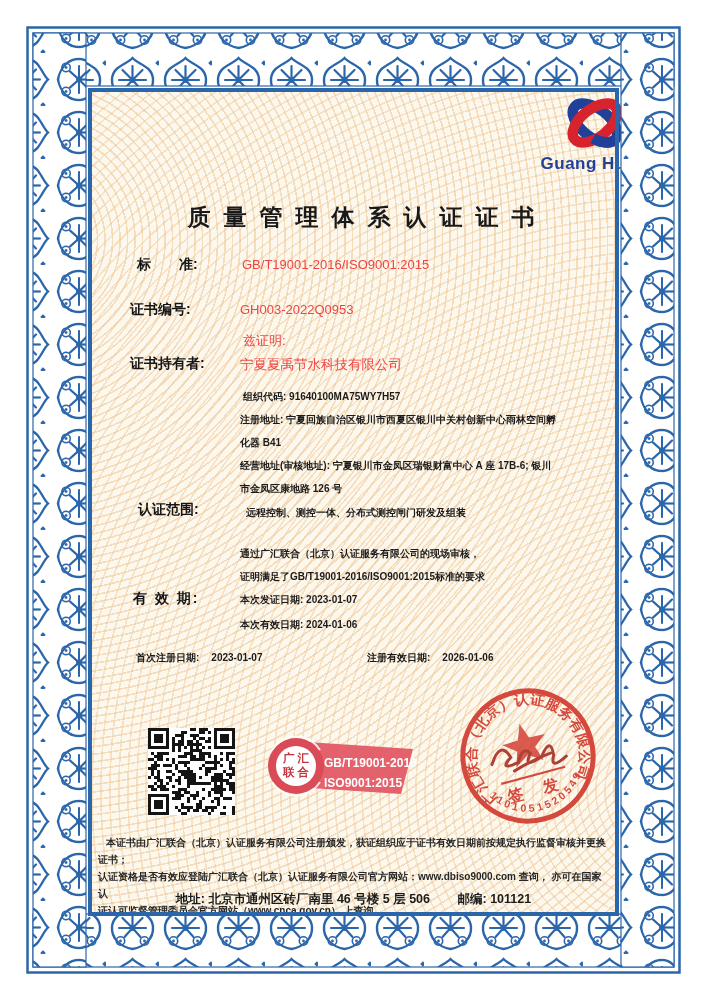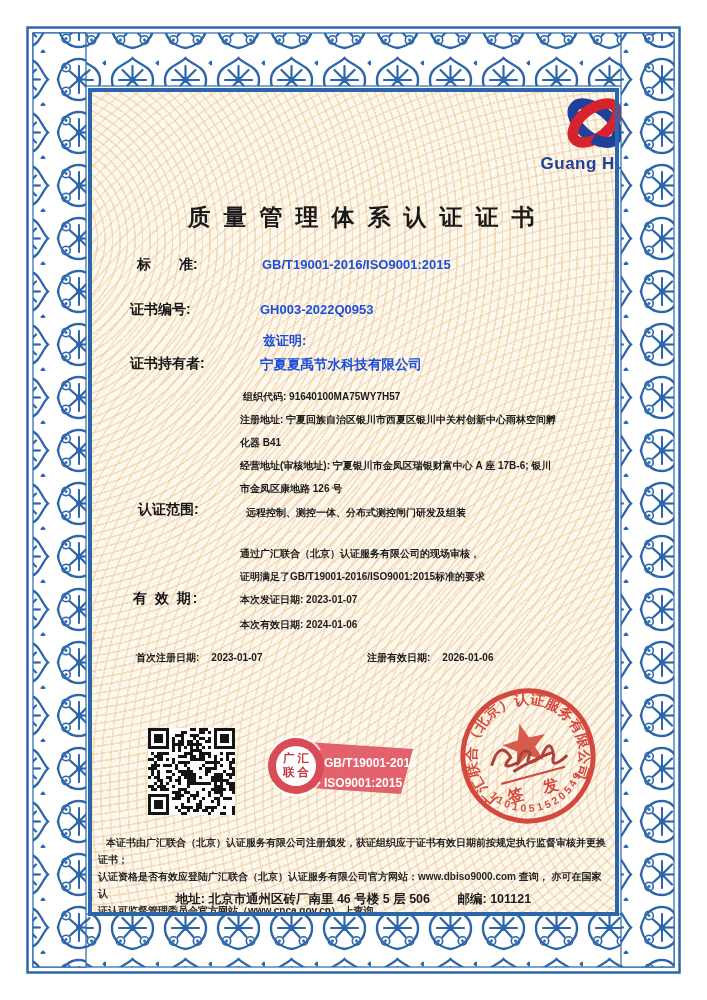--- a/index.html
+++ b/index.html
@@ -12,21 +12,21 @@
       repeating-radial-gradient(circle at -12% 18%, rgba(238,198,148,.55) 0 1.6px, rgba(0,0,0,0) 1.6px 7.5px),
       repeating-radial-gradient(circle at 112% 85%, rgba(238,198,148,.45) 0 1.6px, rgba(0,0,0,0) 1.6px 9px);}
   .border-svg{position:absolute;left:0;top:0;z-index:3;pointer-events:none;}
   .content{position:absolute;left:92px;top:92px;width:523px;height:822px;z-index:2;color:#1d1d1d;}
   .abs{position:absolute;}
   .logo{position:absolute;top:2px;left:0;width:100%;display:flex;flex-direction:column;align-items:flex-end;margin-left:16px;}
   .brand{color:#21409a;font-size:17px;font-weight:bold;margin-top:0;letter-spacing:.5px;}
   .title{position:absolute;top:110px;left:0;width:100%;text-align:center;font-size:23px;font-weight:bold;
          letter-spacing:13px;padding-left:28px;box-sizing:border-box;color:#191919;white-space:nowrap;}
   .lbl{font-weight:bold;font-size:14px;white-space:nowrap;color:#151515;}
-  .val{font-weight:bold;font-size:13px;white-space:nowrap;color:#1d4ed8;margin-left:20px;}
+  .val{font-weight:normal;font-size:13px;white-space:nowrap;color:#ef4444;}
   .line{font-weight:bold;font-size:10px;white-space:nowrap;color:#1b1b1b;line-height:23px;}
   .info div:first-child{padding-left:3px;}
   .validity .line{line-height:25px;}
   .pair{display:flex;gap:12px;}
   .footer{position:absolute;left:6px;top:742px;width:511px;font-size:10px;font-weight:bold;
           line-height:17px;color:#262626;}
   .footer .fl1{text-indent:8px;}
   .addr{position:absolute;top:799px;left:0;width:100%;text-align:center;font-weight:bold;
         font-size:12.5px;color:#1b1b1b;}
   .addr span{margin:0 12px;}

